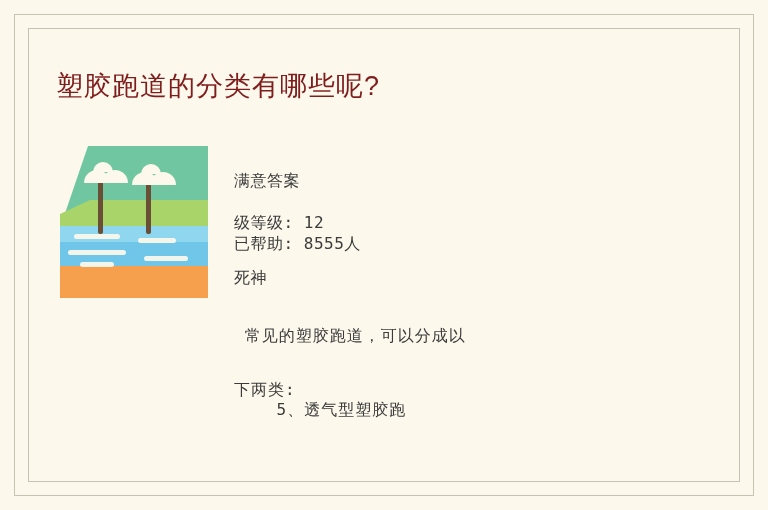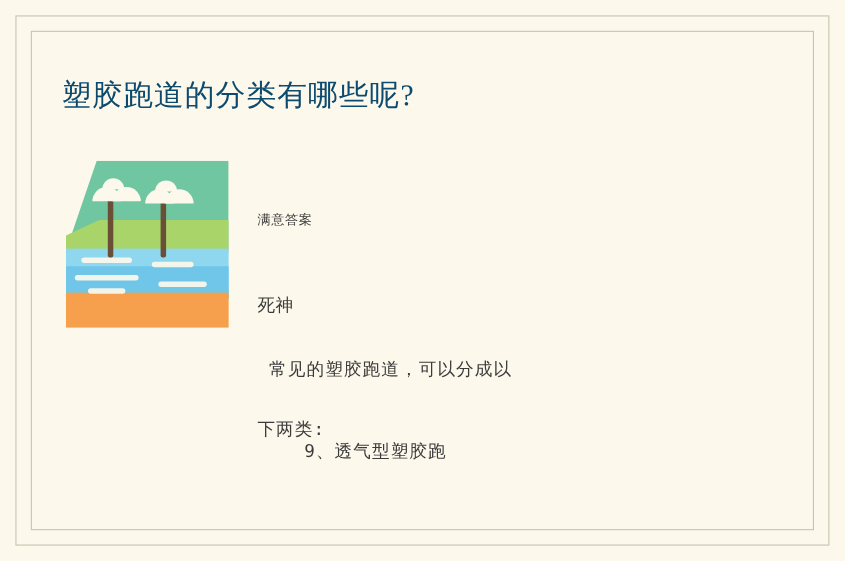--- a/index.html
+++ b/index.html
@@ -36,22 +36,22 @@
     width: 712px;
     height: 454px;
     border: 1px solid #c9c2ae;
     box-sizing: border-box;
   }
   .title {
     position: absolute;
     left: 56px;
     top: 68px;
     font-size: 27px;
-    color: #0c4a6e;
-    font-family: Liberation Serif, serif;
+    color: #7f1d1d;
+    font-family: Liberation Sans, sans-serif;
     letter-spacing: 1px;
     white-space: nowrap;
   }
   
   .illus {
     position: absolute;
     left: 60px;
     top: 146px;
     width: 148px;
     height: 152px;
@@ -118,25 +118,24 @@
   
   .tblock {
     position: absolute;
     left: 234px;
     top: 170px;
     width: 470px;
     font-family: "DejaVu Sans Mono", monospace;
     color: #3b3b3b;
   }
   .line {
-    font-size: 12px;
+    font-size: 16px;
     line-height: 21px;
     white-space: pre;
     letter-spacing: 0.5px;
-    margin-top: 20px;
   }
   .ov {
     position: absolute;
     white-space: pre;
     font-family: "DejaVu Sans Mono", monospace;
     font-size: 16px;
     color: #3b3b3b;
     letter-spacing: 0.5px;
   }
   .body-line {
@@ -179,21 +178,23 @@
 
     <div class="trunk" style="left:86px; top:34px; height:54px;"></div>
     <div class="leaf" style="left:72px; top:26px;"></div>
     <div class="leaf" style="left:90px; top:26px;"></div>
     <div class="leaf" style="left:81px; top:18px; width:20px; height:10px;"></div>
   </div>
 
   <div class="tblock">
     <div class="line">满意答案</div>
     <div class="line" style="height:21px;"></div>
+    <div class="line">级等级: 12</div>
+    <div class="line">已帮助: 8555人</div>
   </div>
 
   <div class="ov" style="left:234px; top:268px;">死神</div>
 
   <div class="body-line" style="left:234px; top:326px;"> 常见的塑胶跑道，可以分成以</div>
   <div class="body-line" style="left:234px; top:380px;">下两类:</div>
-  <div class="body-line" style="left:234px; top:400px;">    9、透气型塑胶跑</div>
+  <div class="body-line" style="left:234px; top:400px;">    5、透气型塑胶跑</div>
 
 </div>
 
 </body></html>

